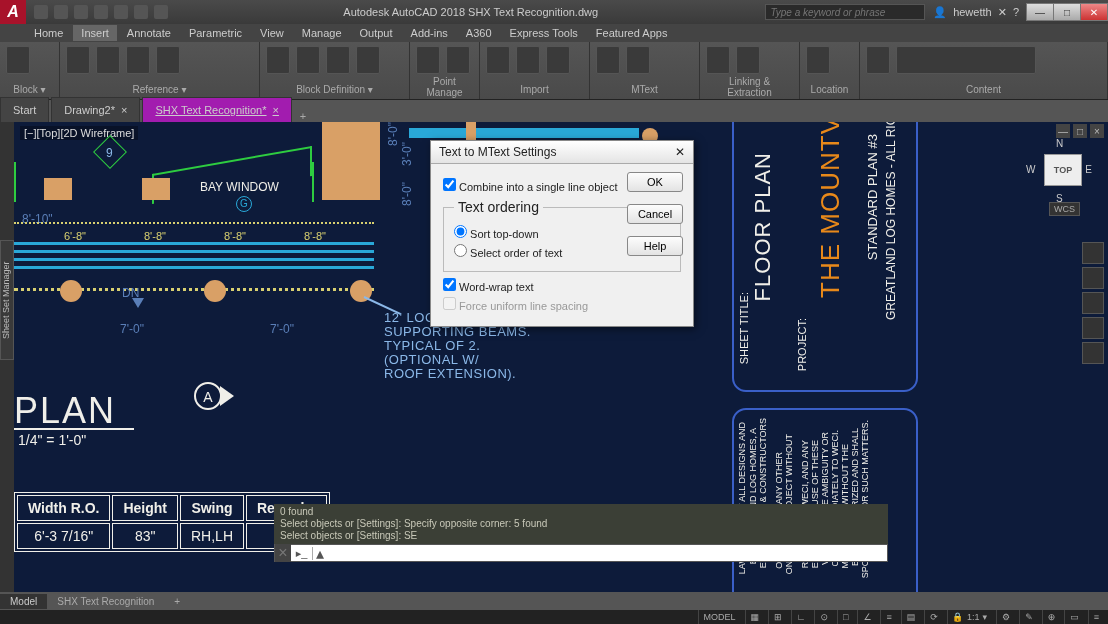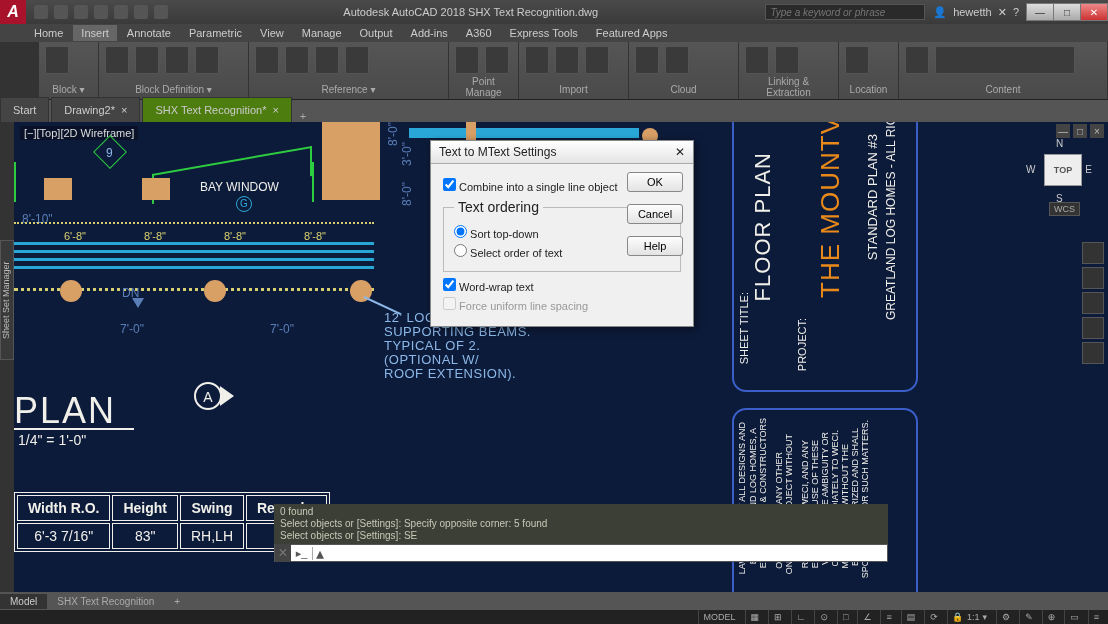--- a/index.html
+++ b/index.html
@@ -14,30 +14,30 @@
 .titlebar .search { width:160px; height:16px; background:#2a2a2a; border:1px solid #555; color:#888; font-size:10px; font-style:italic; padding:0 4px; }
 .titlebar .user { padding:0 8px; display:flex; gap:6px; align-items:center;}
 .titlebar .winbtns { display:flex; }
 .titlebar .winbtns div { width:28px; height:18px; border:1px solid #777; background:linear-gradient(#ddd,#aaa); margin-left:-1px; display:flex; align-items:center; justify-content:center; font-size:10px; color:#333;}
 .titlebar .winbtns .closebtn { background:linear-gradient(#e88,#c33); color:#fff;}
 
 
 .menurow { height: 18px; background:#444; display:flex; align-items:center; color:#ccc; font-size:11px; gap:2px; padding-left:26px;}
 .menurow span { padding:2px 8px; }
 .menurow span.active { background:#666; }
-.ribbon { height: 58px; background:linear-gradient(#555,#4a4a4a); display:flex; border-bottom:1px solid #222;margin-left:39px;}
+.ribbon { height: 58px; background:linear-gradient(#555,#4a4a4a); display:flex; border-bottom:1px solid #222;}
 .ribbon .panel { border-right:1px solid #333; padding:4px 6px; display:flex; flex-direction:column; justify-content:space-between; color:#888; font-size:10px;}
 .ribbon .panel .icons { display:flex; gap:6px; }
 .ribbon .panel .icons div { width:24px; height:28px; background:#3a3a3a; border:1px solid #555; border-radius:2px;}
 .ribbon .panel .label { text-align:center; color:#aaa; font-size:10px; padding-top:2px;}
 
 
 .doctabs { height:22px; background:#555; display:flex; align-items:flex-end; font-size:11px; color:#ccc;}
 .doctabs .tab { padding:6px 12px; background:#444; border:1px solid #333; border-bottom:none; margin-right:2px; display:flex; gap:6px;}
-.doctabs .tab.active { background:#4d7c0f; }
+.doctabs .tab.active { background:#a21caf;text-decoration:underline; }
 .doctabs .plus { width:18px; text-align:center; color:#aaa;}
 
 
 .canvas { position:absolute; top:122px; left:14px; right:0; bottom:32px; background:#0d1b3a; overflow:hidden;}
 .viewport-label { position:absolute; top:4px; left:6px; color:#ddd; font-size:11px; background:rgba(0,0,0,0.3); padding:1px 4px;}
 .canvas-controls { position:absolute; top:2px; right:4px; display:flex; gap:3px;}
 .canvas-controls span{ width:14px; height:14px; background:#444; color:#bbb; font-size:10px; display:flex; align-items:center; justify-content:center;}
 
 
 .peach { background:#d9a066; position:absolute; }
@@ -141,59 +141,59 @@
   <span>Featured Apps</span>
 </div>
 
 <div class="ribbon">
   <div class="panel" style="width:60px">
       <div class="icons">
         <div></div>
       </div>
       <div class="label">Block ▾</div>
     </div>
+  <div class="panel" style="width:200px">
+      <div class="icons">
+        <div></div>
+        <div></div>
+        <div></div>
+        <div></div>
+      </div>
+      <div class="label">Reference ▾</div>
+    </div>
   <div class="panel" style="width:150px">
       <div class="icons">
         <div></div>
         <div></div>
         <div></div>
         <div></div>
       </div>
       <div class="label">Block Definition ▾</div>
     </div>
-  <div class="panel" style="width:200px">
-      <div class="icons">
-        <div></div>
-        <div></div>
-        <div></div>
-        <div></div>
-      </div>
-      <div class="label">Reference ▾</div>
-    </div>
   <div class="panel" style="width:70px">
       <div class="icons">
         <div></div>
         <div></div>
       </div>
       <div class="label">Point Manage</div>
     </div>
   <div class="panel" style="width:110px">
       <div class="icons">
         <div></div>
         <div></div>
         <div></div>
       </div>
       <div class="label">Import</div>
     </div>
   <div class="panel" style="width:110px">
       <div class="icons">
         <div></div>
         <div></div>
       </div>
-      <div class="label">Cloud</div>
+      <div class="label">MText</div>
     </div>
   <div class="panel" style="width:100px">
       <div class="icons">
         <div></div>
         <div></div>
       </div>
       <div class="label">Linking &amp; Extraction</div>
     </div>
   <div class="panel" style="width:60px">
       <div class="icons">

